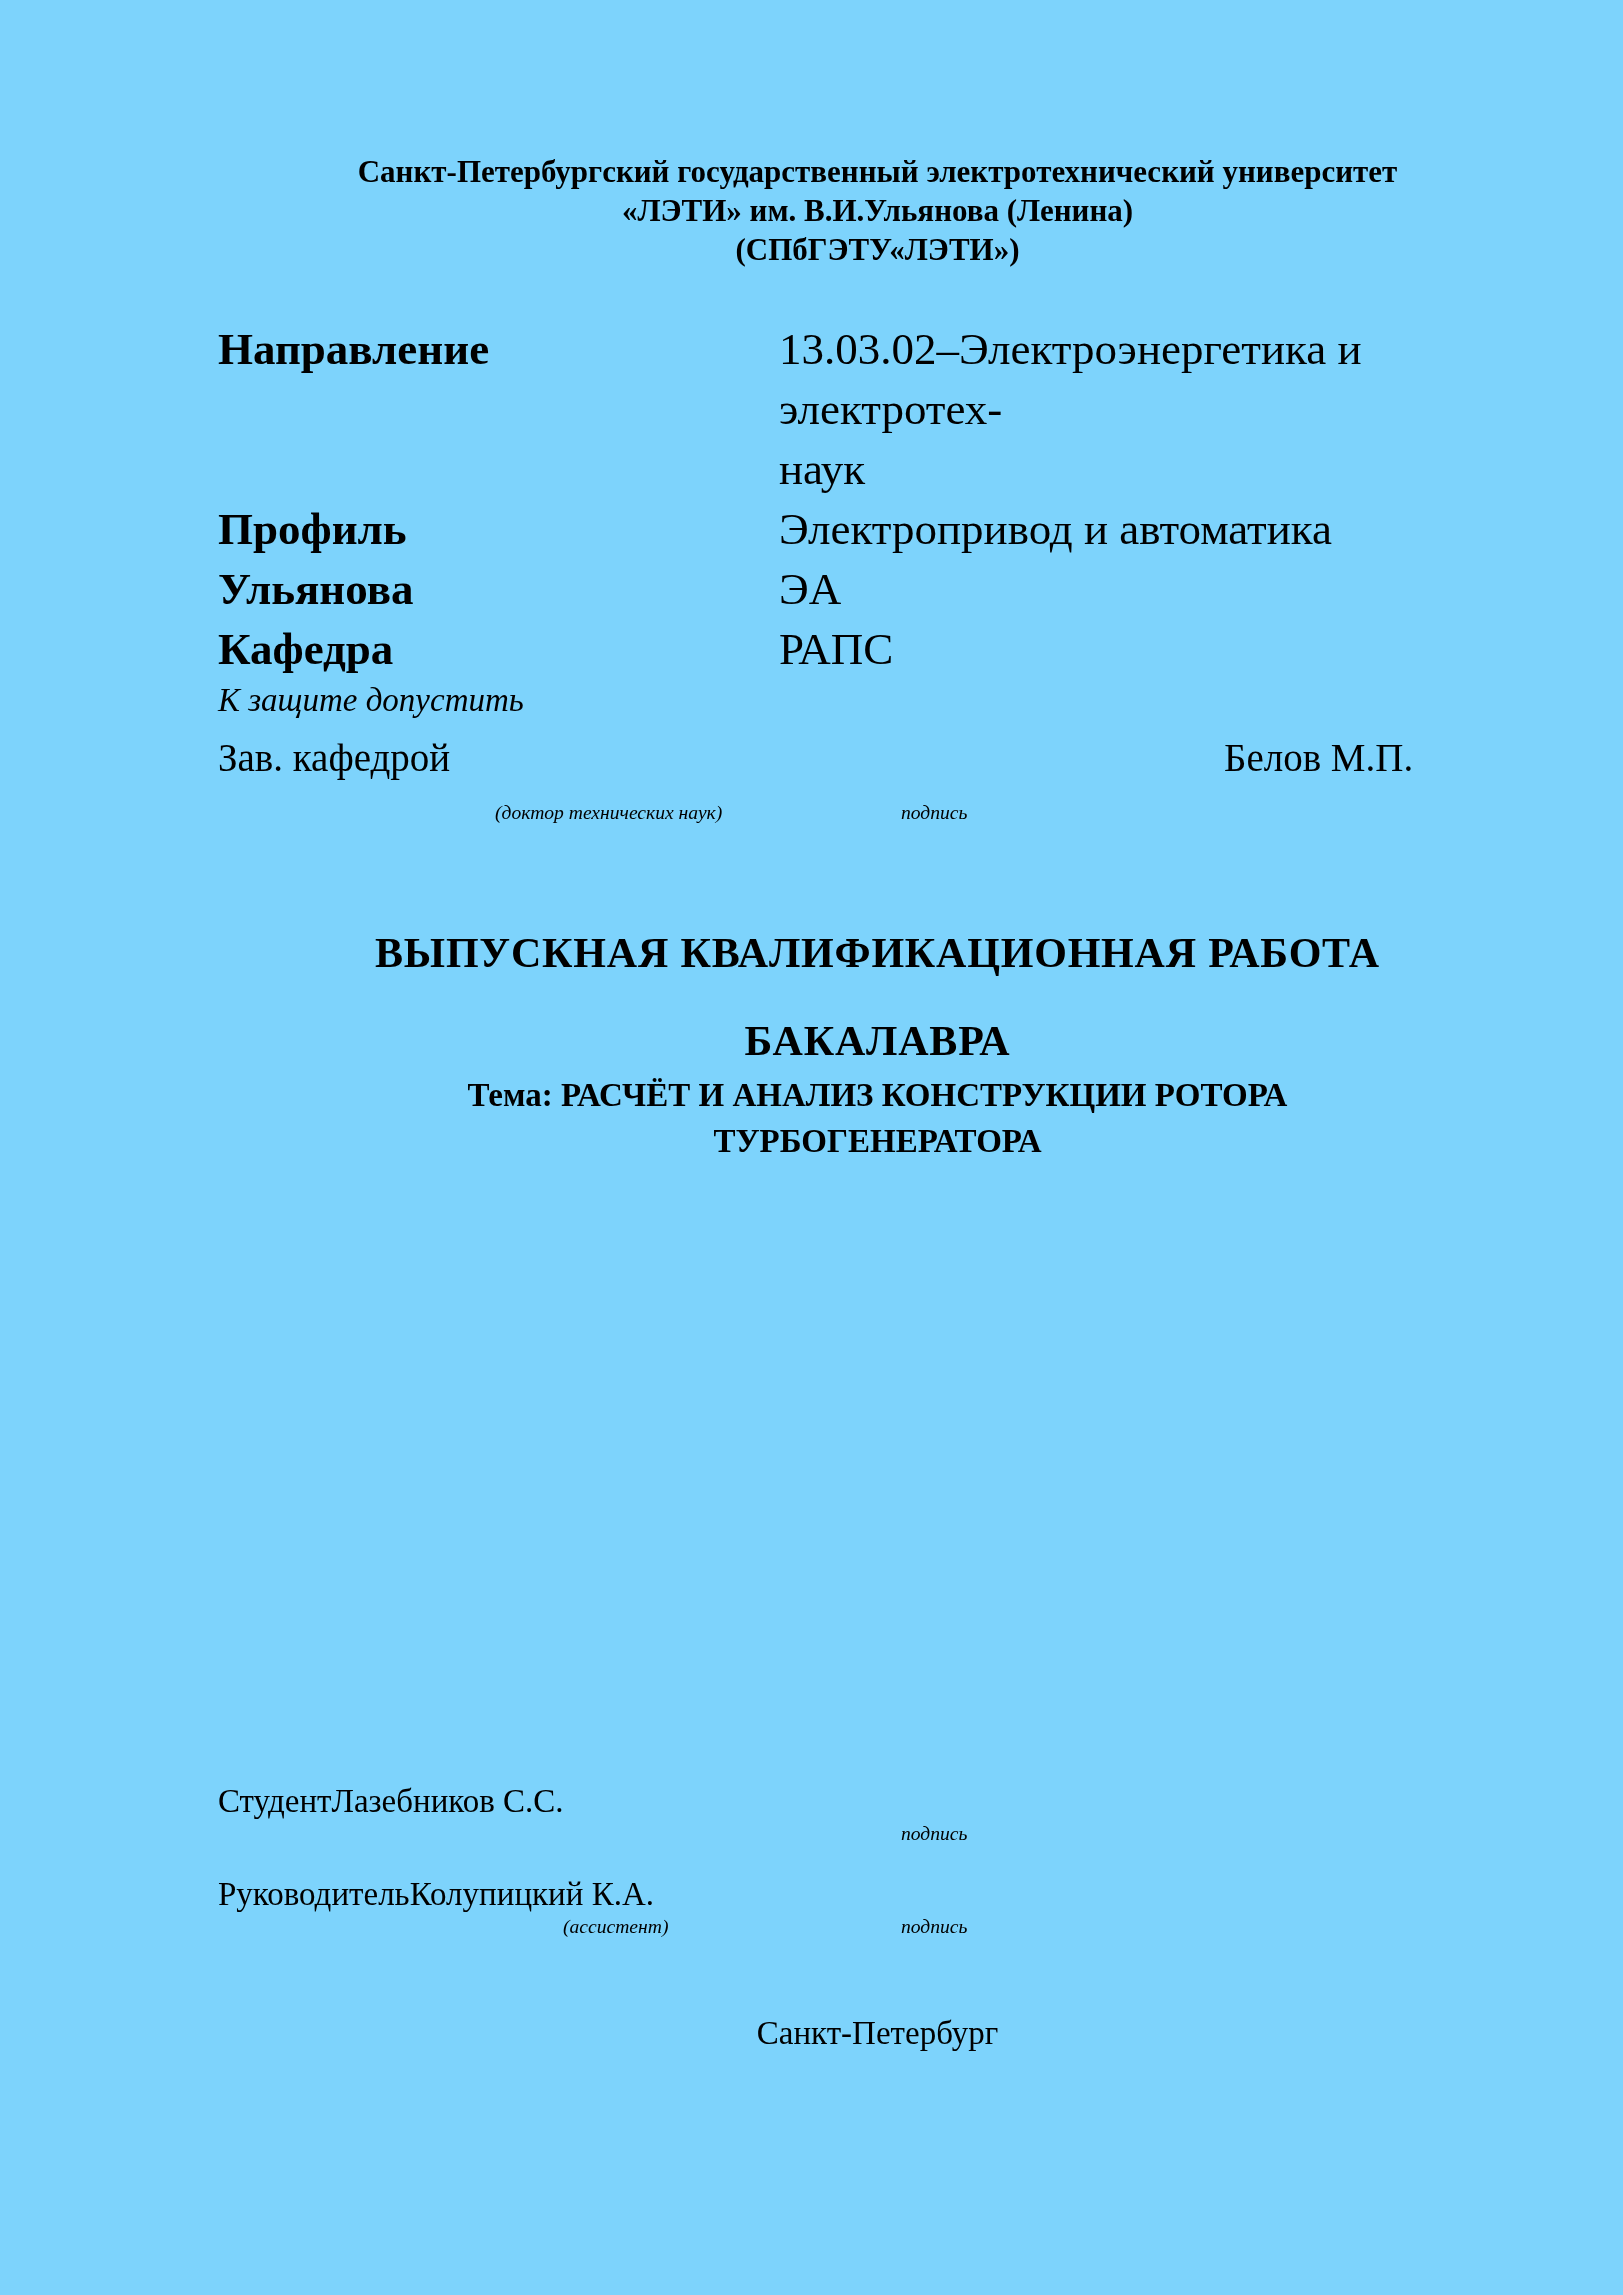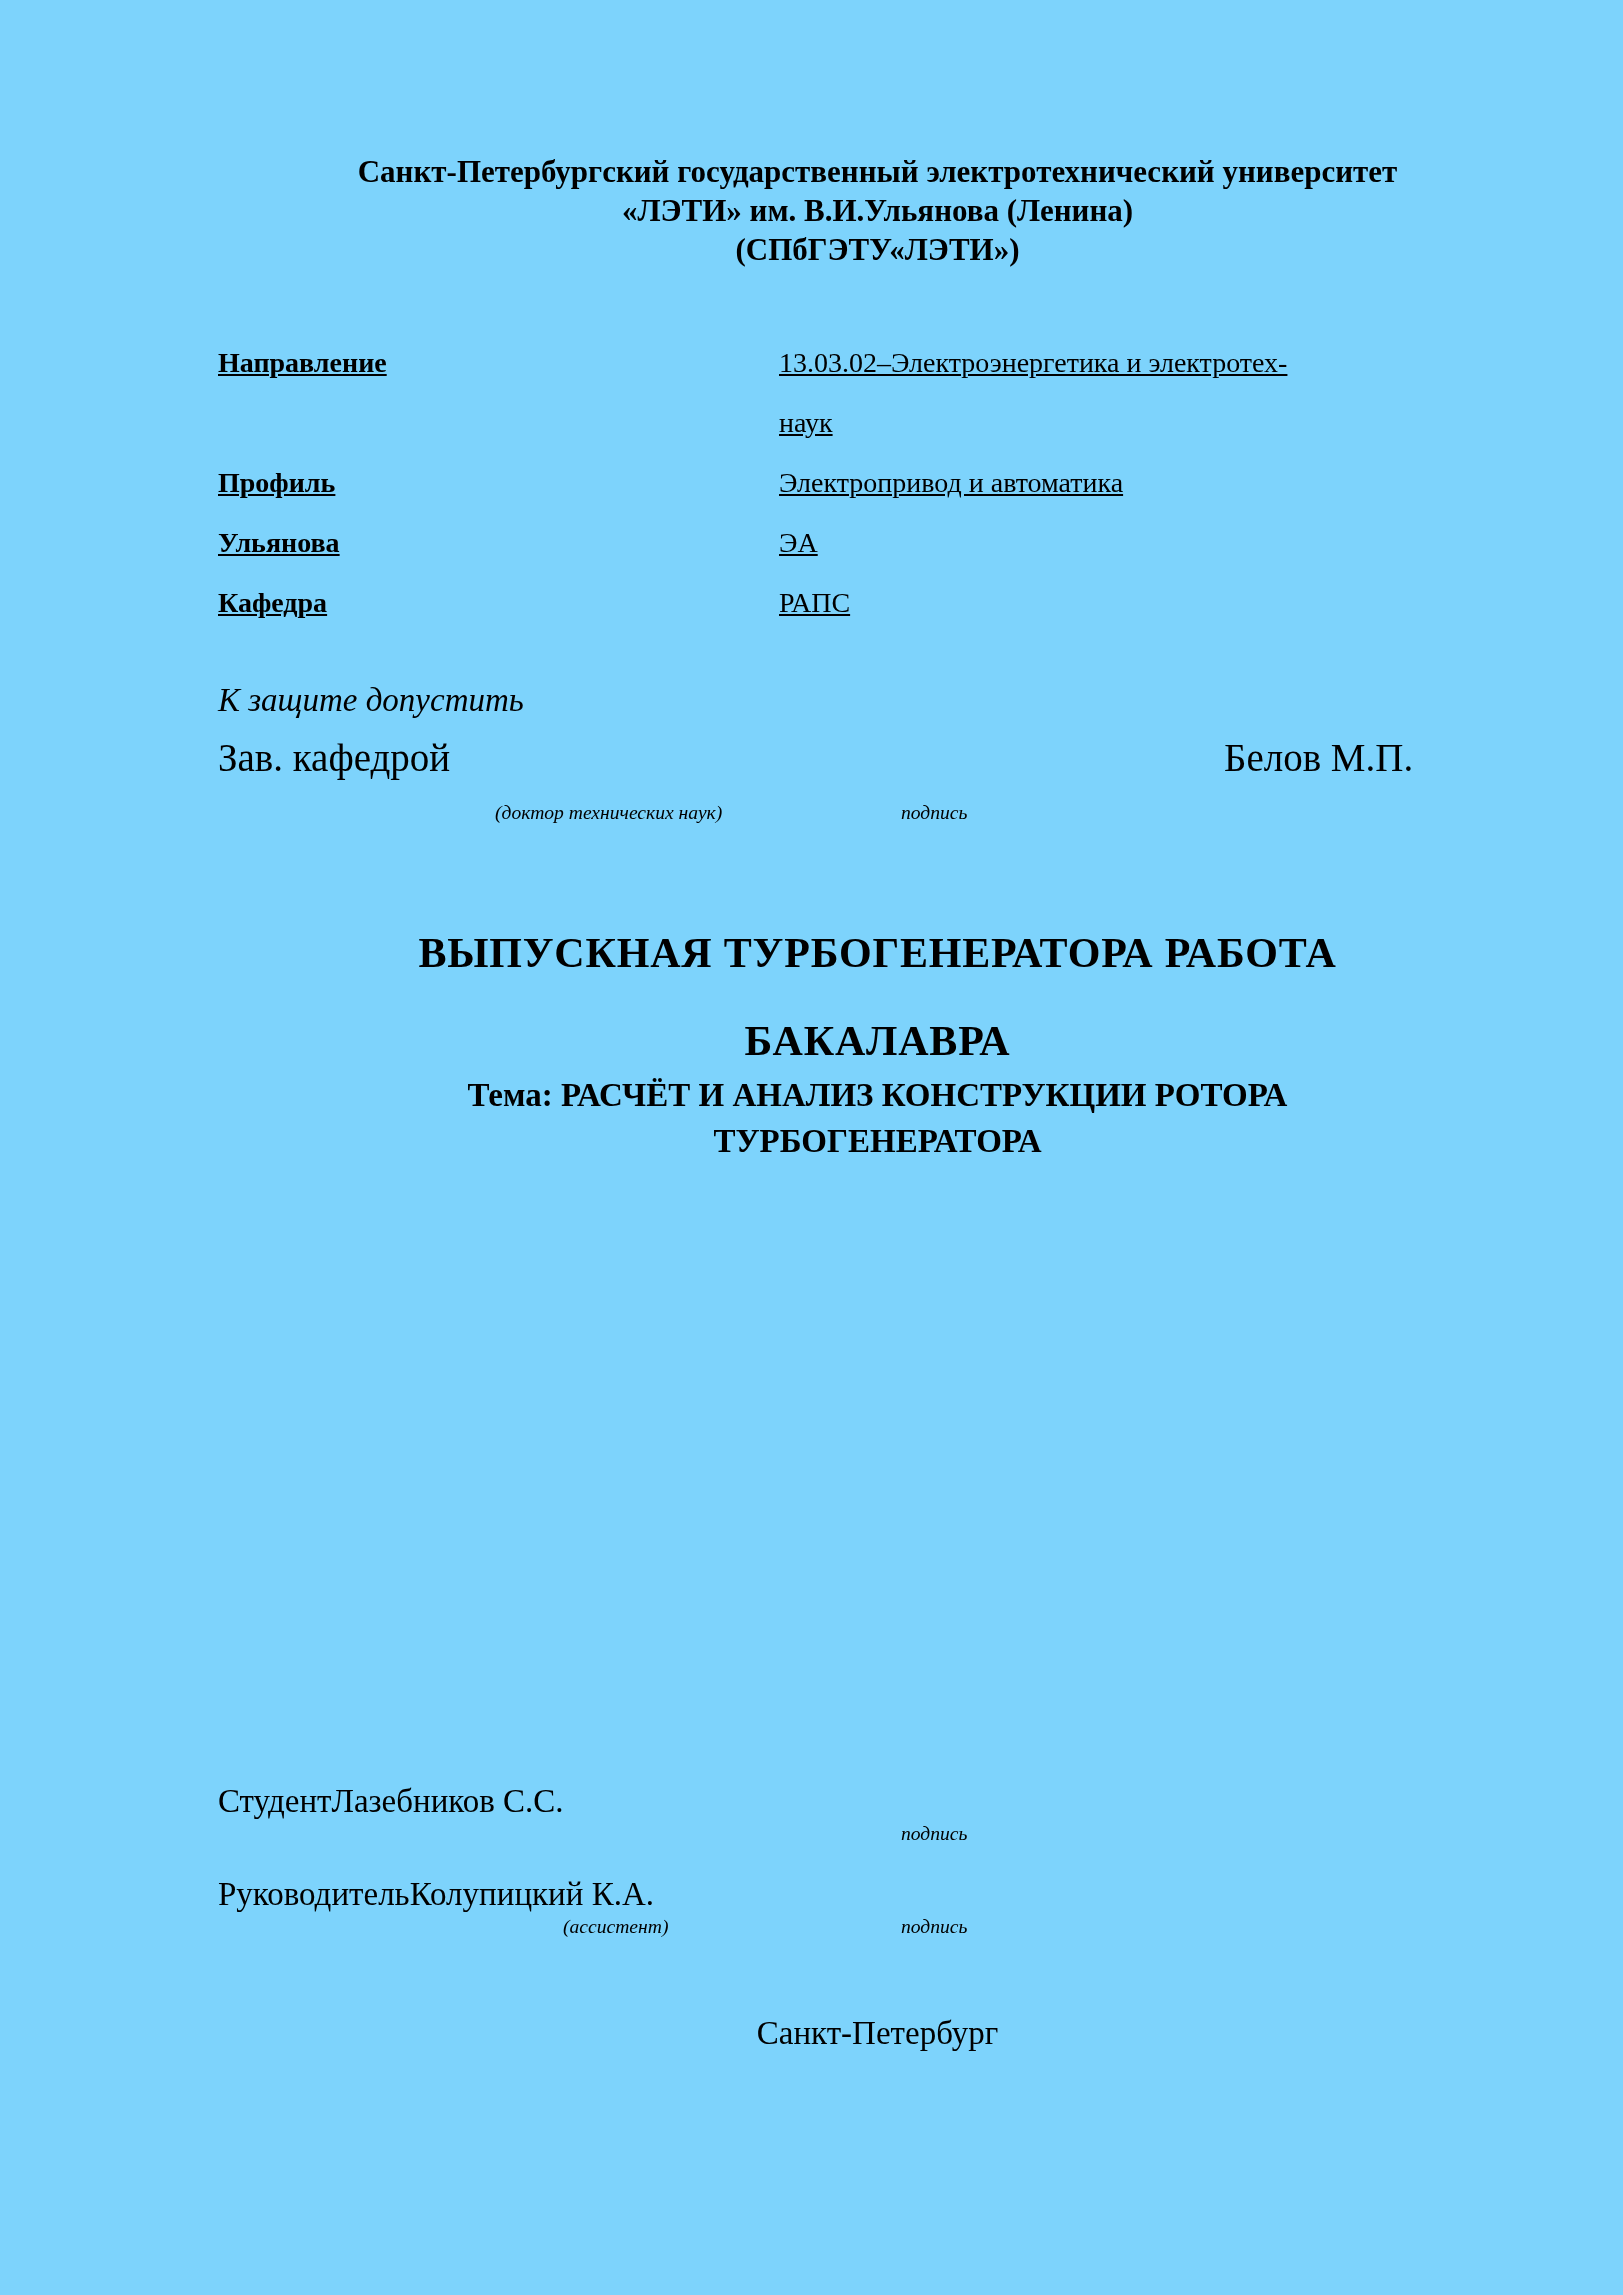--- a/index.html
+++ b/index.html
@@ -24,24 +24,23 @@
   .centered { text-align: center; }
 
   .header {
     top: 152px;
     font-weight: bold;
     font-size: 31px;
     line-height: 39px;
   }
 
   .program {
-    top: 333px;
-    font-size: 28px;
+    top: 319px;
+    font-size: 45px;
     line-height: 60px;
-    text-decoration: underline;
   }
   .program-row { display: flex; align-items: flex-start; }
   .program-label {
     flex: 0 0 561px;
     font-weight: bold;
   }
   .program-value { flex: 1 1 auto; }
   .program-value span { display: block; }
 
   .admit {
@@ -158,21 +157,21 @@
     <span>Зав. кафедрой</span>
     <span class="zav-name">Белов М.П.</span>
   </div>
 
   <div class="sig-caption-row caption-1">
     <span class="cap-abs cap-degree">(доктор технических наук)</span>
     <span class="cap-abs cap-sign-1">подпись</span>
   </div>
 
   <div class="block main-title centered">
-    <div>ВЫПУСКНАЯ ТУРБОГЕНЕРАТОРА РАБОТА</div>
+    <div>ВЫПУСКНАЯ КВАЛИФИКАЦИОННАЯ РАБОТА</div>
     <div>БАКАЛАВРА</div>
   </div>
 
   <div class="block topic centered">
     <div>Тема: РАСЧЁТ И АНАЛИЗ КОНСТРУКЦИИ РОТОРА</div>
     <div>ТУРБОГЕНЕРАТОРА</div>
   </div>
 
   <div class="block sig-row student-row">
     <span>Студент</span>

